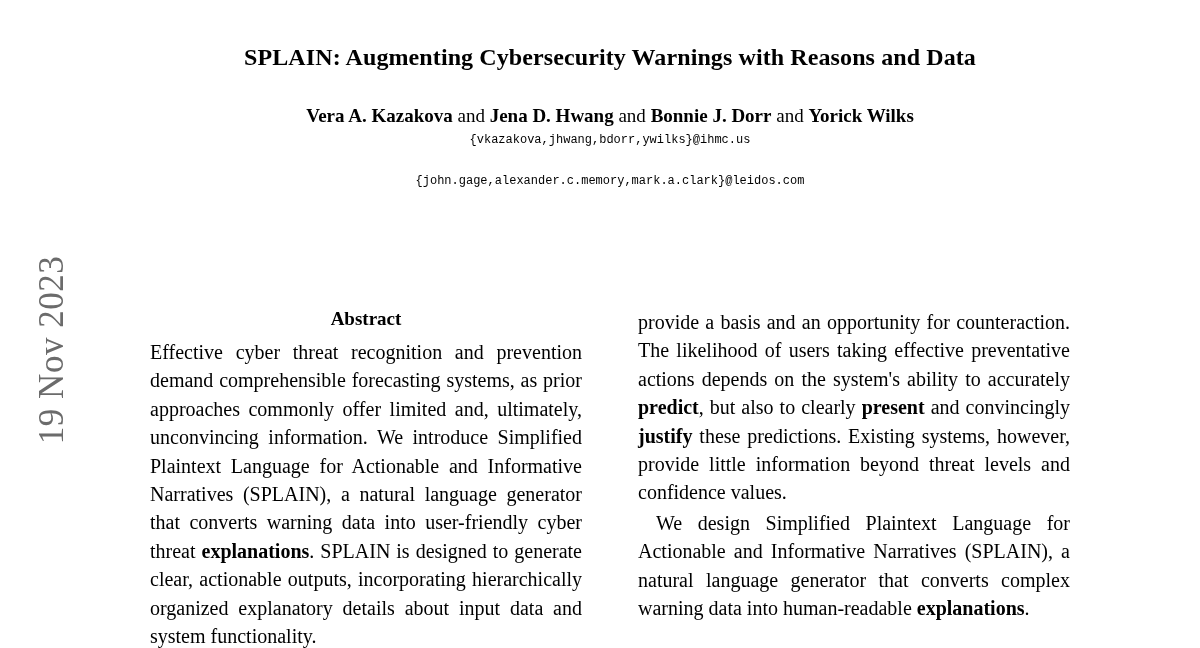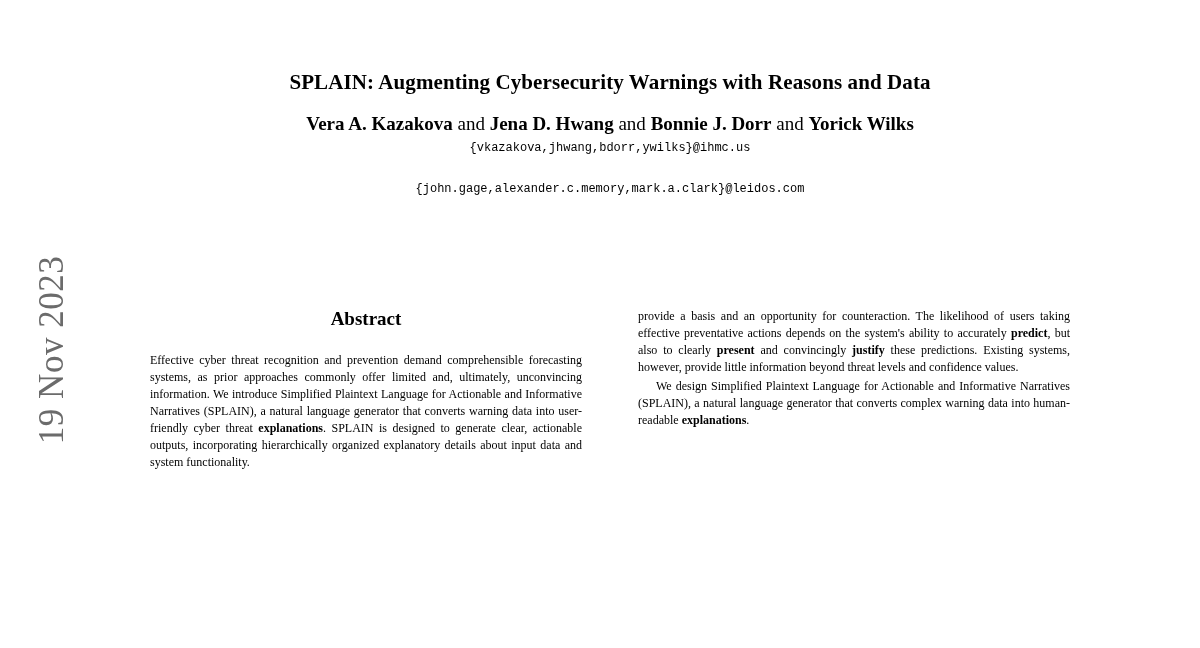--- a/index.html
+++ b/index.html
@@ -37,28 +37,28 @@
     text-align: center;
   }
   .content {
     position: absolute;
     left: 150px;
     top: 0;
     width: 920px;
     height: 648px;
   }
   .title {
-    margin-top: 70px;
+    margin-top: 44px;
     text-align: center;
-    font-size: 21px;
+    font-size: 24px;
     font-weight: bold;
     letter-spacing: 0.1px;
   }
   .authors-block {
-    margin-top: 16px;
+    margin-top: 32px;
     text-align: center;
   }
   .author-line {
     font-size: 19px;
     line-height: 1.35;
   }
   .author-line .name {
     font-weight: bold;
   }
   .author-line .conj {
@@ -80,25 +80,25 @@
     display: flex;
     gap: 56px;
   }
   .col {
     width: 432px;
   }
   .abstract-head {
     text-align: center;
     font-size: 19px;
     font-weight: bold;
-    margin-bottom: 22px;
+    margin-bottom: 8px;
   }
   p.body {
     margin: 0;
-    font-size: 12px;
+    font-size: 20px;
     line-height: 1.42;
     text-align: justify;
     text-justify: inter-word;
     hyphens: manual;
   }
   p.body + p.body {
     margin-top: 2px;
     text-indent: 18px;
   }
   .col-right p.body:first-child {

